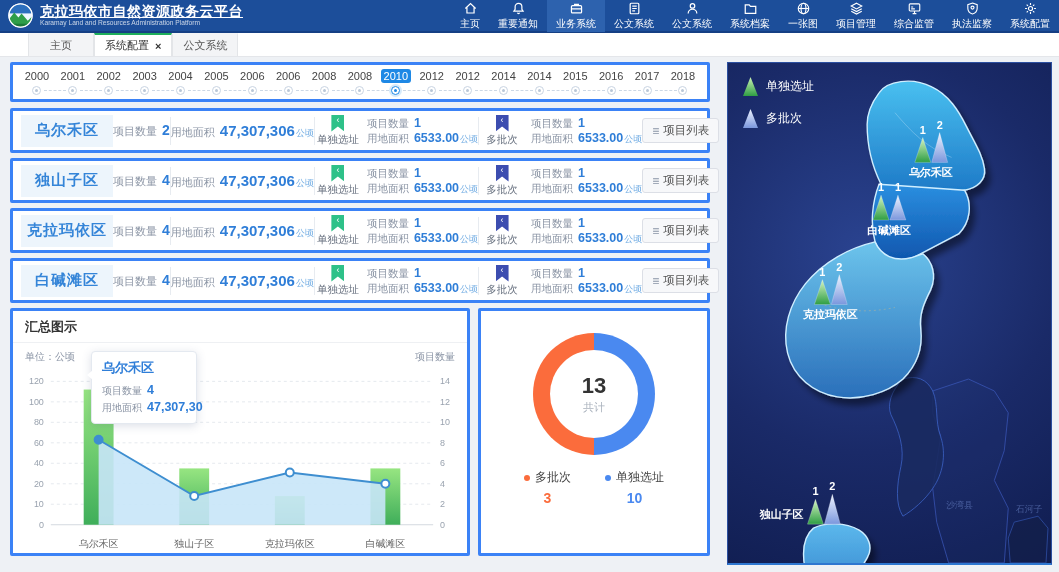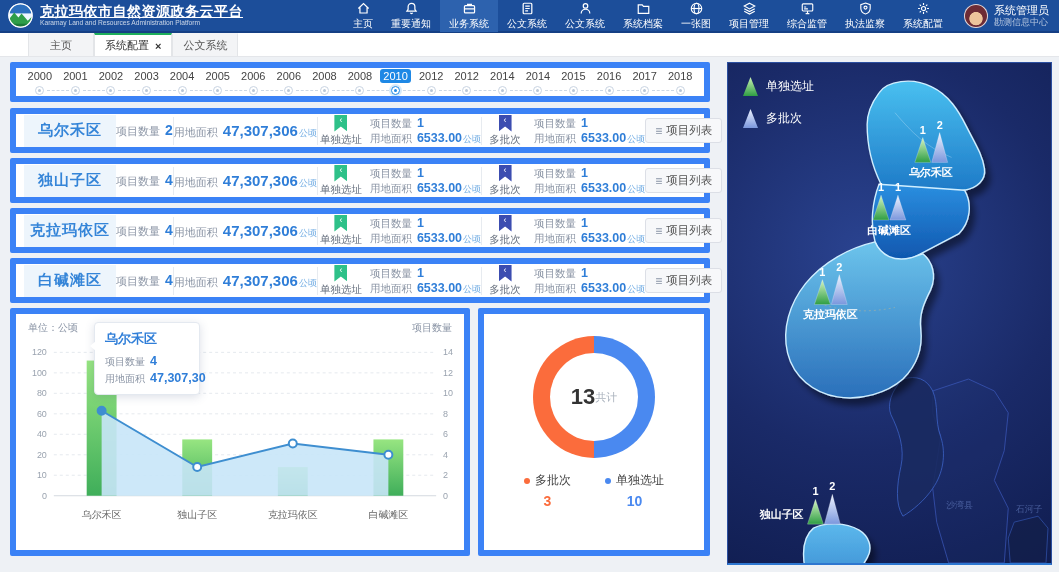--- a/index.html
+++ b/index.html
@@ -32,21 +32,21 @@
     font-size:11px;color:#555;background:#f3f4f6;border:1px solid #e3e5e8;border-top:2px solid transparent;
     border-bottom:none;cursor:pointer;}
   .tab.active{background:#fff;border-top:2px solid #1eae5b;color:#333;}
   .tab .close{font-weight:bold;font-size:11px;color:#333;}
 
   
   .content{position:relative;height:515px;}
   #left-col{position:absolute;left:10px;top:5px;width:700px;}
   #map-panel{position:absolute;left:727px;top:5px;width:325px;height:503px;}
 
-  .panel{background:#fff;border:6px solid #3b82f6;border-radius:2px;}
+  .panel{background:#fff;border:3px solid #3b82f6;border-radius:2px;}
   .panel-title{padding:7px 12px 6px;font-size:13px;font-weight:bold;color:#333;
     border-bottom:1px solid #eef0f3;}
 
   
   .timeline{height:40px;margin-bottom:6px;display:flex;align-items:center;padding:0 6px;}
   #tl-items{display:flex;width:100%;}
   .tl-item{flex:1;display:flex;flex-direction:column;align-items:center;cursor:pointer;}
   .tl-item .yr{font-size:11px;color:#444;line-height:14px;padding:0 3px;border-radius:3px;}
   .tl-item.active .yr{background:#1e88e5;color:#fff;font-weight:normal;}
   .tl-item .dot{position:relative;width:9px;height:9px;margin-top:3px;border-radius:50%;
@@ -104,21 +104,21 @@
     border-left:none;border-right:6px solid #fff;}
   .tt-title{font-size:13px;color:#2f7ed8;font-weight:bold;margin-bottom:5px;}
   .tt-row{display:flex;align-items:baseline;gap:5px;line-height:17px;white-space:nowrap;}
   .tt-row .lbl{font-size:10px;}
   .tt-row .val{font-size:12.5px;}
 
   .donut-panel{flex:1;height:248px;}
   .donut-wrap{display:flex;justify-content:center;margin-top:22px;}
   .donut{width:122px;height:122px;border-radius:50%;position:relative;}
   .donut-hole{position:absolute;inset:17px;background:#fff;border-radius:50%;
-    display:flex;flex-direction:row;align-items:center;justify-content:center;}
+    display:flex;flex-direction:column;align-items:center;justify-content:center;}
   .donut-total{font-size:22px;font-weight:bold;color:#333;}
   .donut-total-label{font-size:11px;color:#aab2bd;margin-top:1px;}
   .donut-legend{display:flex;justify-content:center;gap:34px;margin-top:14px;}
   .dl-item{display:flex;flex-direction:column;align-items:center;gap:4px;}
   .dl-top{display:flex;align-items:center;gap:5px;font-size:12px;color:#444;}
   .dl-dot{width:6px;height:6px;border-radius:50%;}
   .dl-val{font-size:14px;font-weight:bold;}
 
   
   #map-panel{background:radial-gradient(circle at 42% 38%,#2a4390 0%,#1a2a68 55%,#101d50 100%);
@@ -226,27 +226,20 @@
       <span>执法监察</span>
     </div>
     <div class="nav-item">
       <svg width="15" height="15" viewBox="0 0 16 16" fill="none" stroke="#fff" stroke-width="1.2">
           <circle cx="8" cy="8" r="2.2"></circle>
           <path d="M8 2.2v2M8 11.8v2M2.2 8h2M11.8 8h2M3.9 3.9l1.4 1.4M10.7 10.7l1.4 1.4M12.1 3.9l-1.4 1.4M5.3 10.7l-1.4 1.4"></path>
         </svg>
       <span>系统配置</span>
     </div>
   </div>
-  <div class="user">
-    <div class="avatar"></div>
-    <div class="user-meta">
-      <div class="user-name">系统管理员</div>
-      <div class="user-dept">勘测信息中心</div>
-    </div>
-  </div>
 </div>
 
 <div class="tabbar">
   <div class="tab">
       <span>主页</span>
     </div>
   <div class="tab active">
     <span>系统配置</span>
     <span class="close">×</span>
   </div>
@@ -576,20 +569,21 @@
         </div>
       </div>
       <button class="list-btn">
           <span class="licon">≡</span>
           <span>项目列表</span>
         </button>
     </div>
 
     <div class="bottom">
       <div class="panel chart-panel">
+        <div class="panel-title">汇总图示</div>
         <div class="chart-body">
           <div class="axis-units">
             <span>单位：公顷</span>
             <span>项目数量</span>
           </div>
           <svg id="combo-svg" viewBox="0 0 460 194">
               <defs>
                 <linearGradient id="barGrad" x1="0" y1="0" x2="0" y2="1">
                   <stop offset="0" stop-color="#97e581"></stop>
                   <stop offset="1" stop-color="#3fae5a"></stop>

